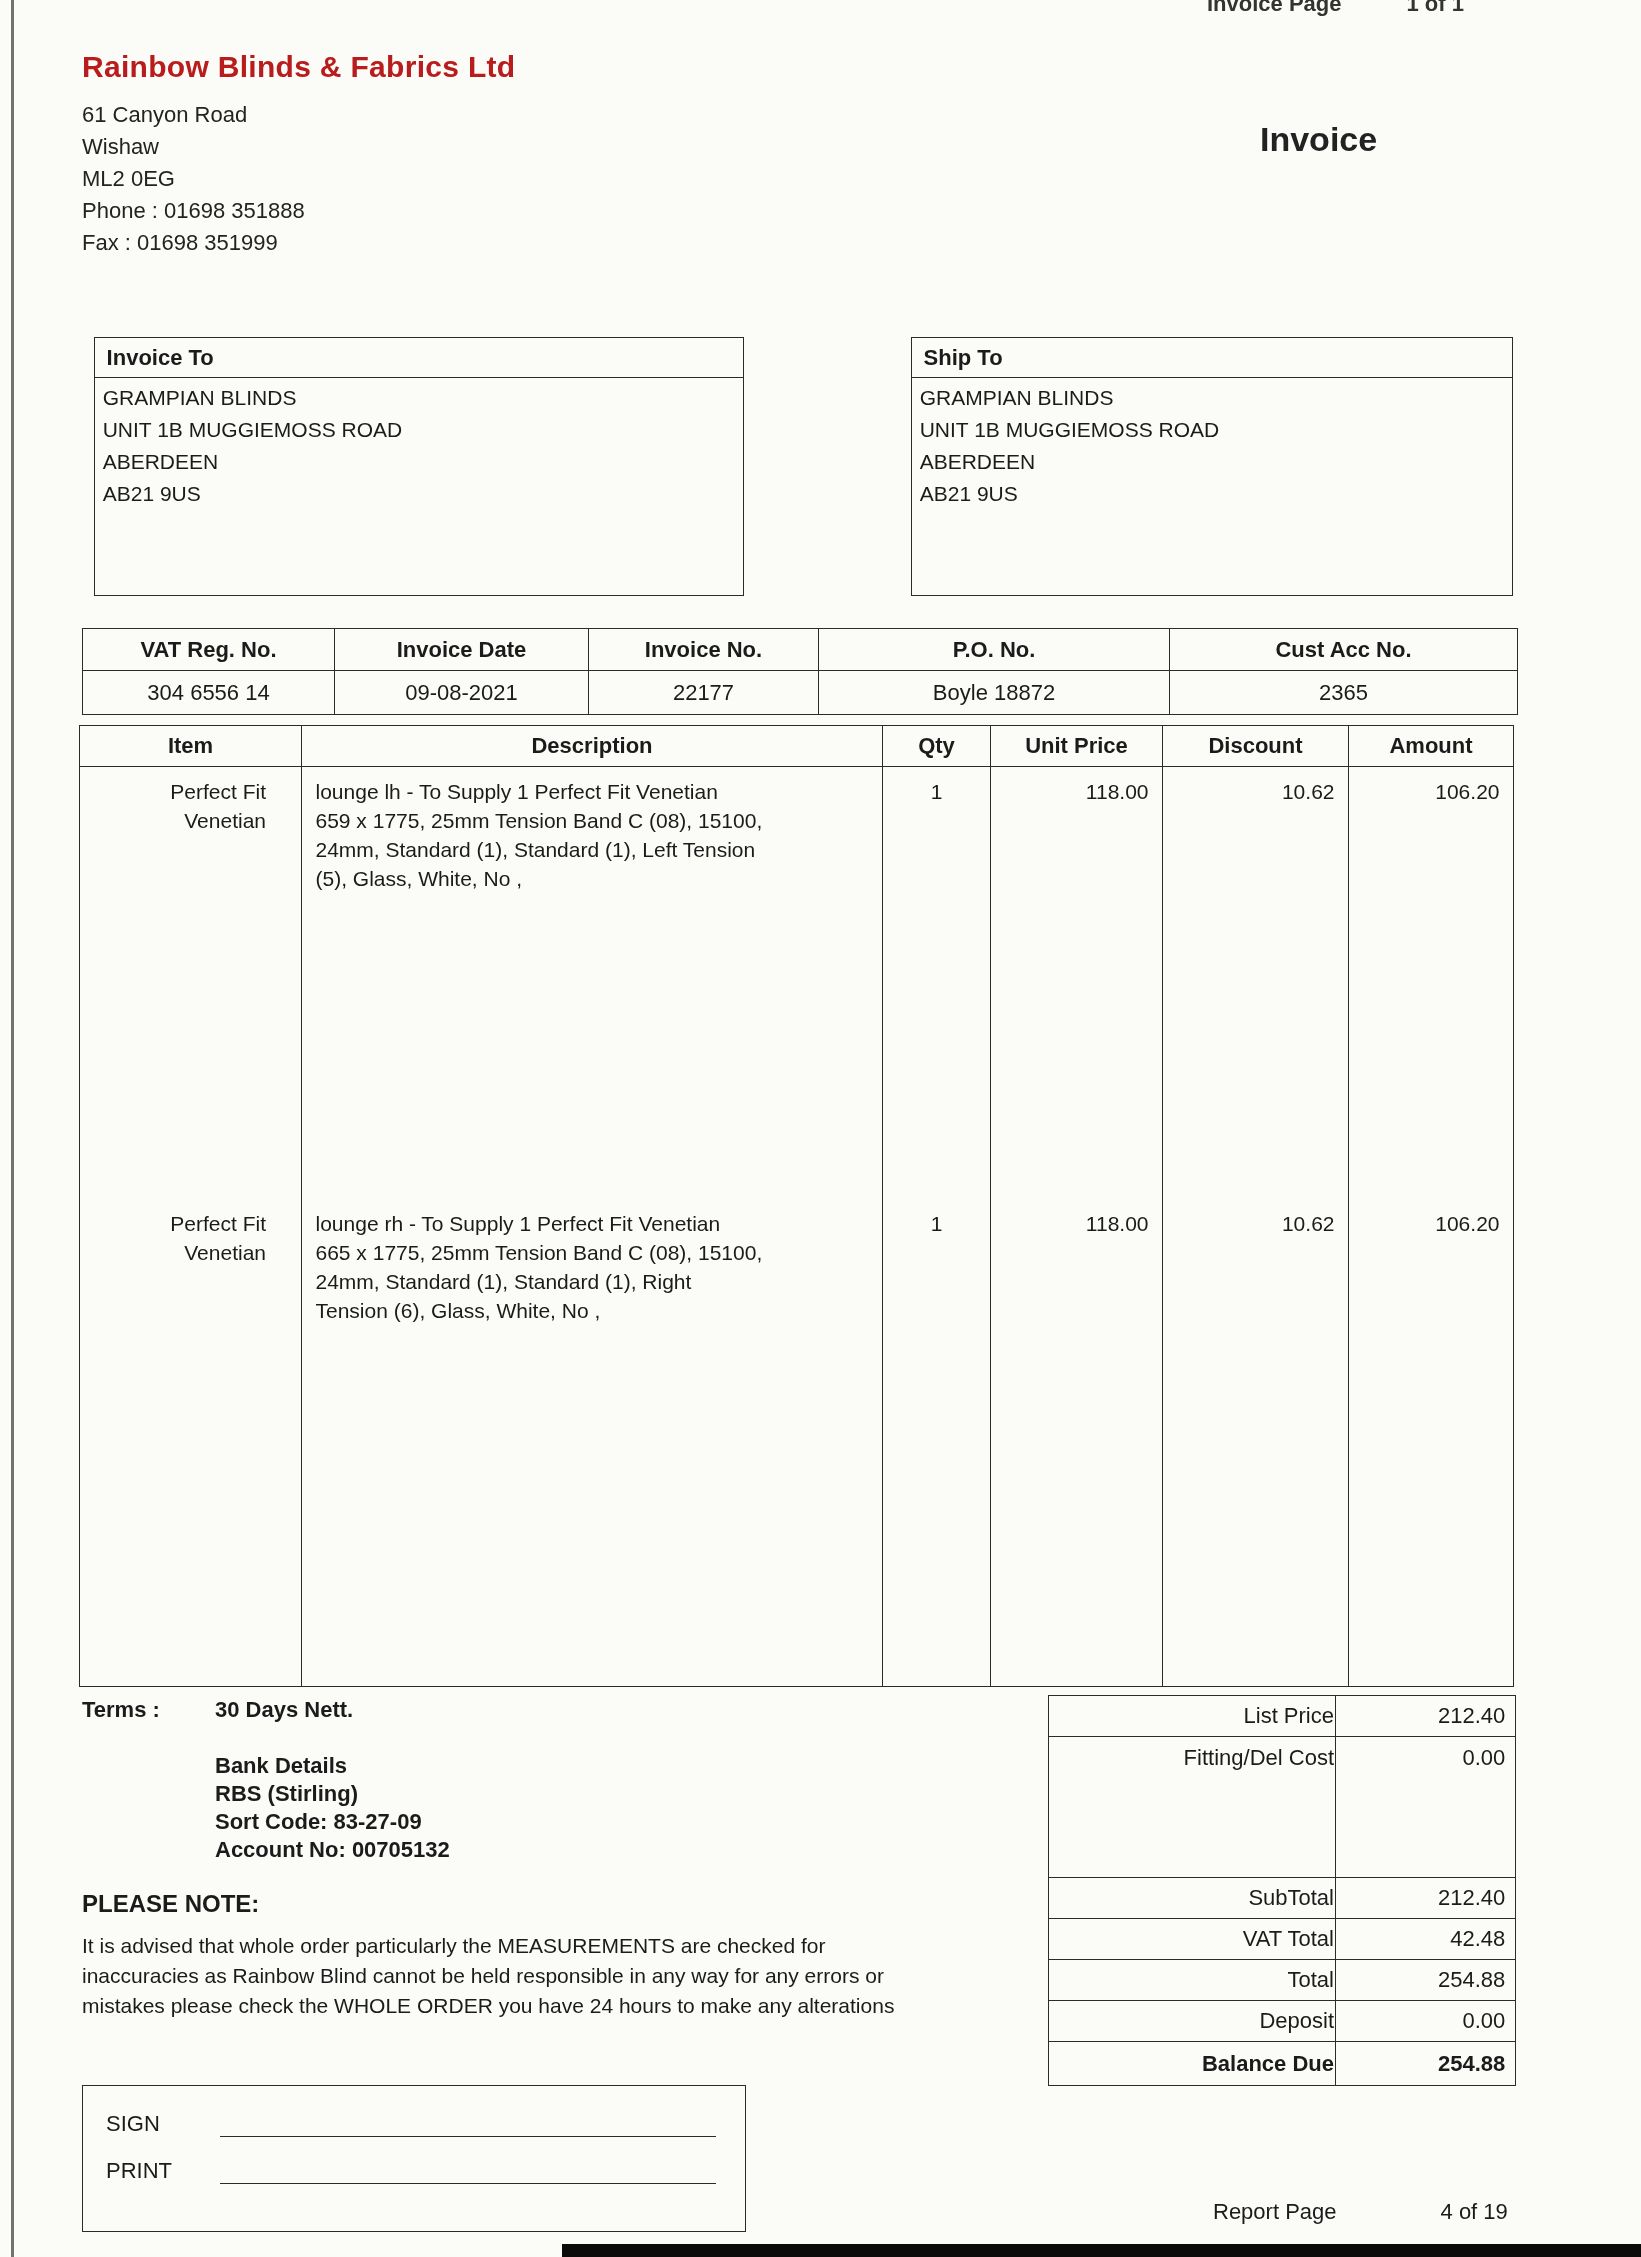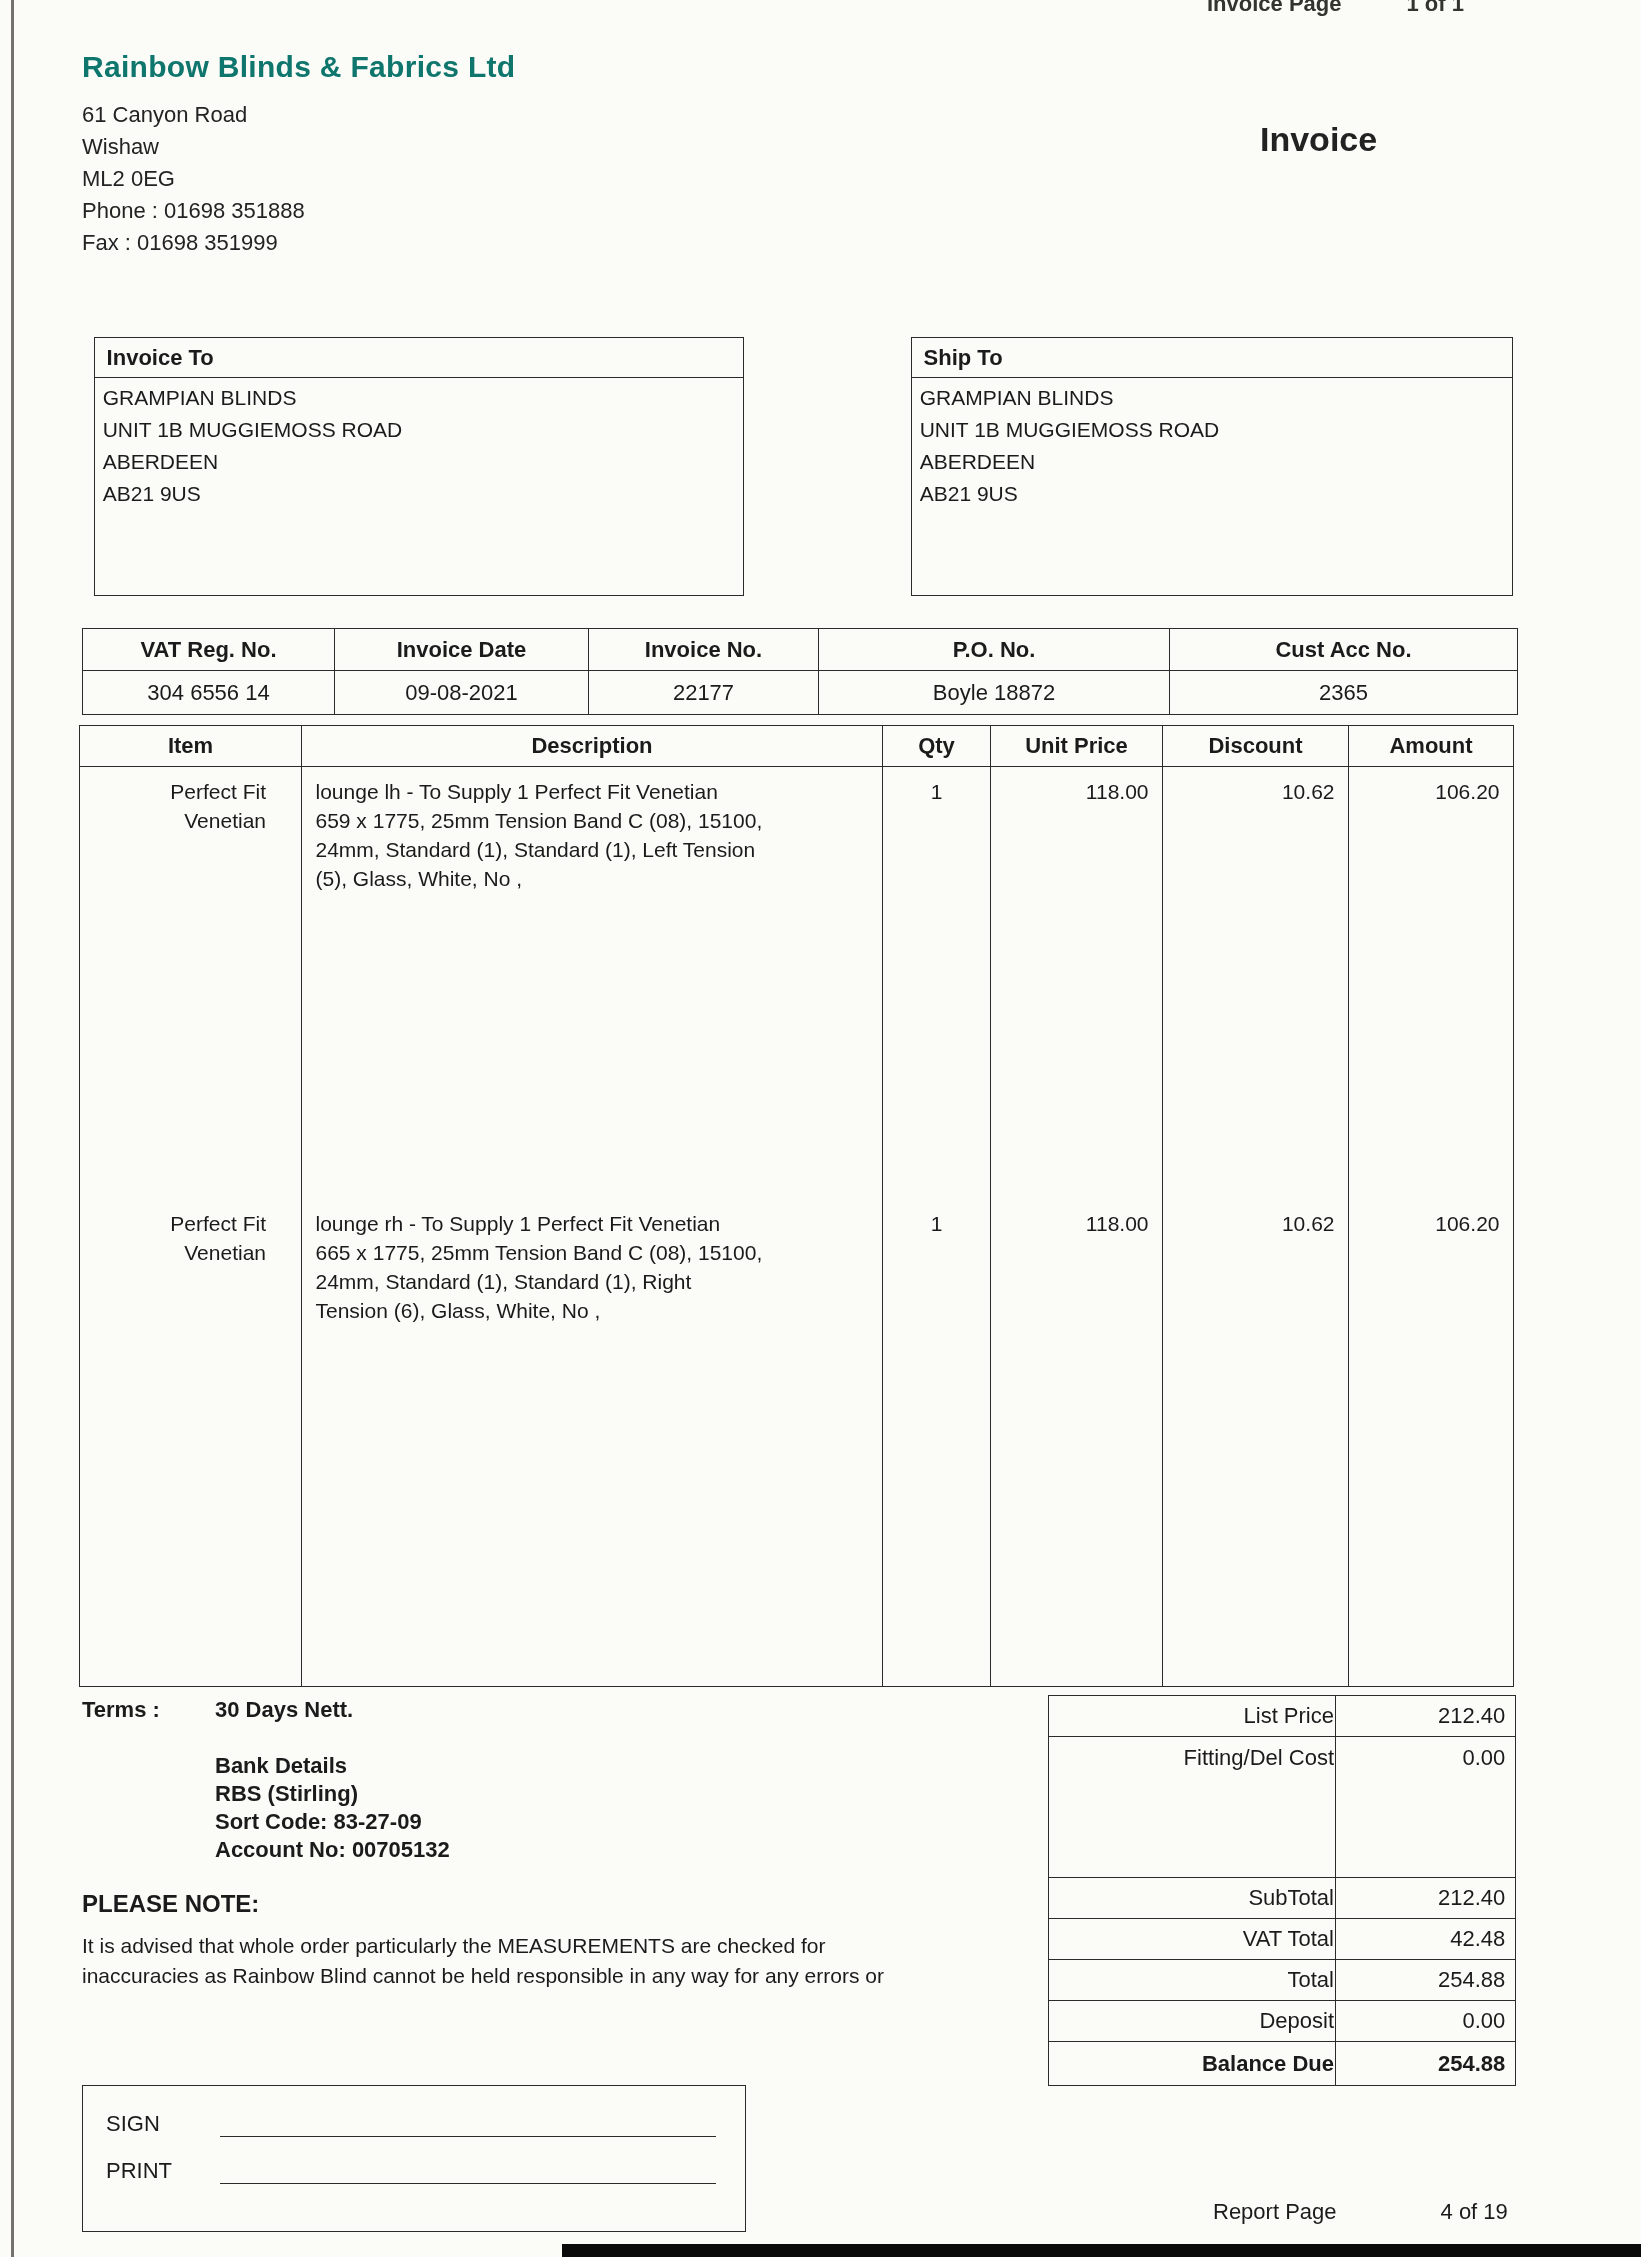--- a/index.html
+++ b/index.html
@@ -22,21 +22,21 @@
     background: #45443f; opacity: .75;
   }
   .scan-black-bar {
     position: absolute; left: 562px; bottom: 0;
     width: 1079px; height: 12.6px;
     background: #0b0b0b;
   }
 
   
   .company { position: absolute; left: 82px; top: 50px; }
-  .company-name { font-size: 30px; font-weight: bold; color: #0f766e; margin-bottom: 15.4px; letter-spacing: 0.3px; }
+  .company-name { font-size: 30px; font-weight: bold; color: #b91c1c; margin-bottom: 15.4px; letter-spacing: 0.3px; }
   .company-line { font-size: 22px; line-height: 32px; color: #232323; }
 
   .page-indicator-clip {
     position: absolute; left: 1207px; top: 0;
     width: 348px; height: 24px; overflow: hidden;
   }
   .page-indicator { font-size: 22px; font-weight: bold; margin-top: -8.7px; white-space: nowrap; color: #33332f; }
   .page-indicator .pi-value { margin-left: 65px; }
 
   .invoice-title { position: absolute; left: 1260px; top: 120px; font-size: 34px; font-weight: bold; color: #222; }
@@ -240,20 +240,21 @@
     <div>Bank Details</div>
     <div>RBS (Stirling)</div>
     <div>Sort Code: 83-27-09</div>
     <div>Account No: 00705132</div>
   </div>
 
   <div class="please-note">PLEASE NOTE:</div>
   <div class="note-text">
     <div>It is advised that whole order particularly the MEASUREMENTS are checked for</div>
     <div>inaccuracies as Rainbow Blind cannot be held responsible in any way for any errors or</div>
+    <div>mistakes please check the WHOLE ORDER you have 24 hours to make any alterations</div>
   </div>
 
   <div class="sign-box">
     <div class="sign-row">
       <span class="sig-label">SIGN</span>
       <span class="sig-line"></span>
     </div>
     <div class="sign-row">
       <span class="sig-label">PRINT</span>
       <span class="sig-line"></span>

